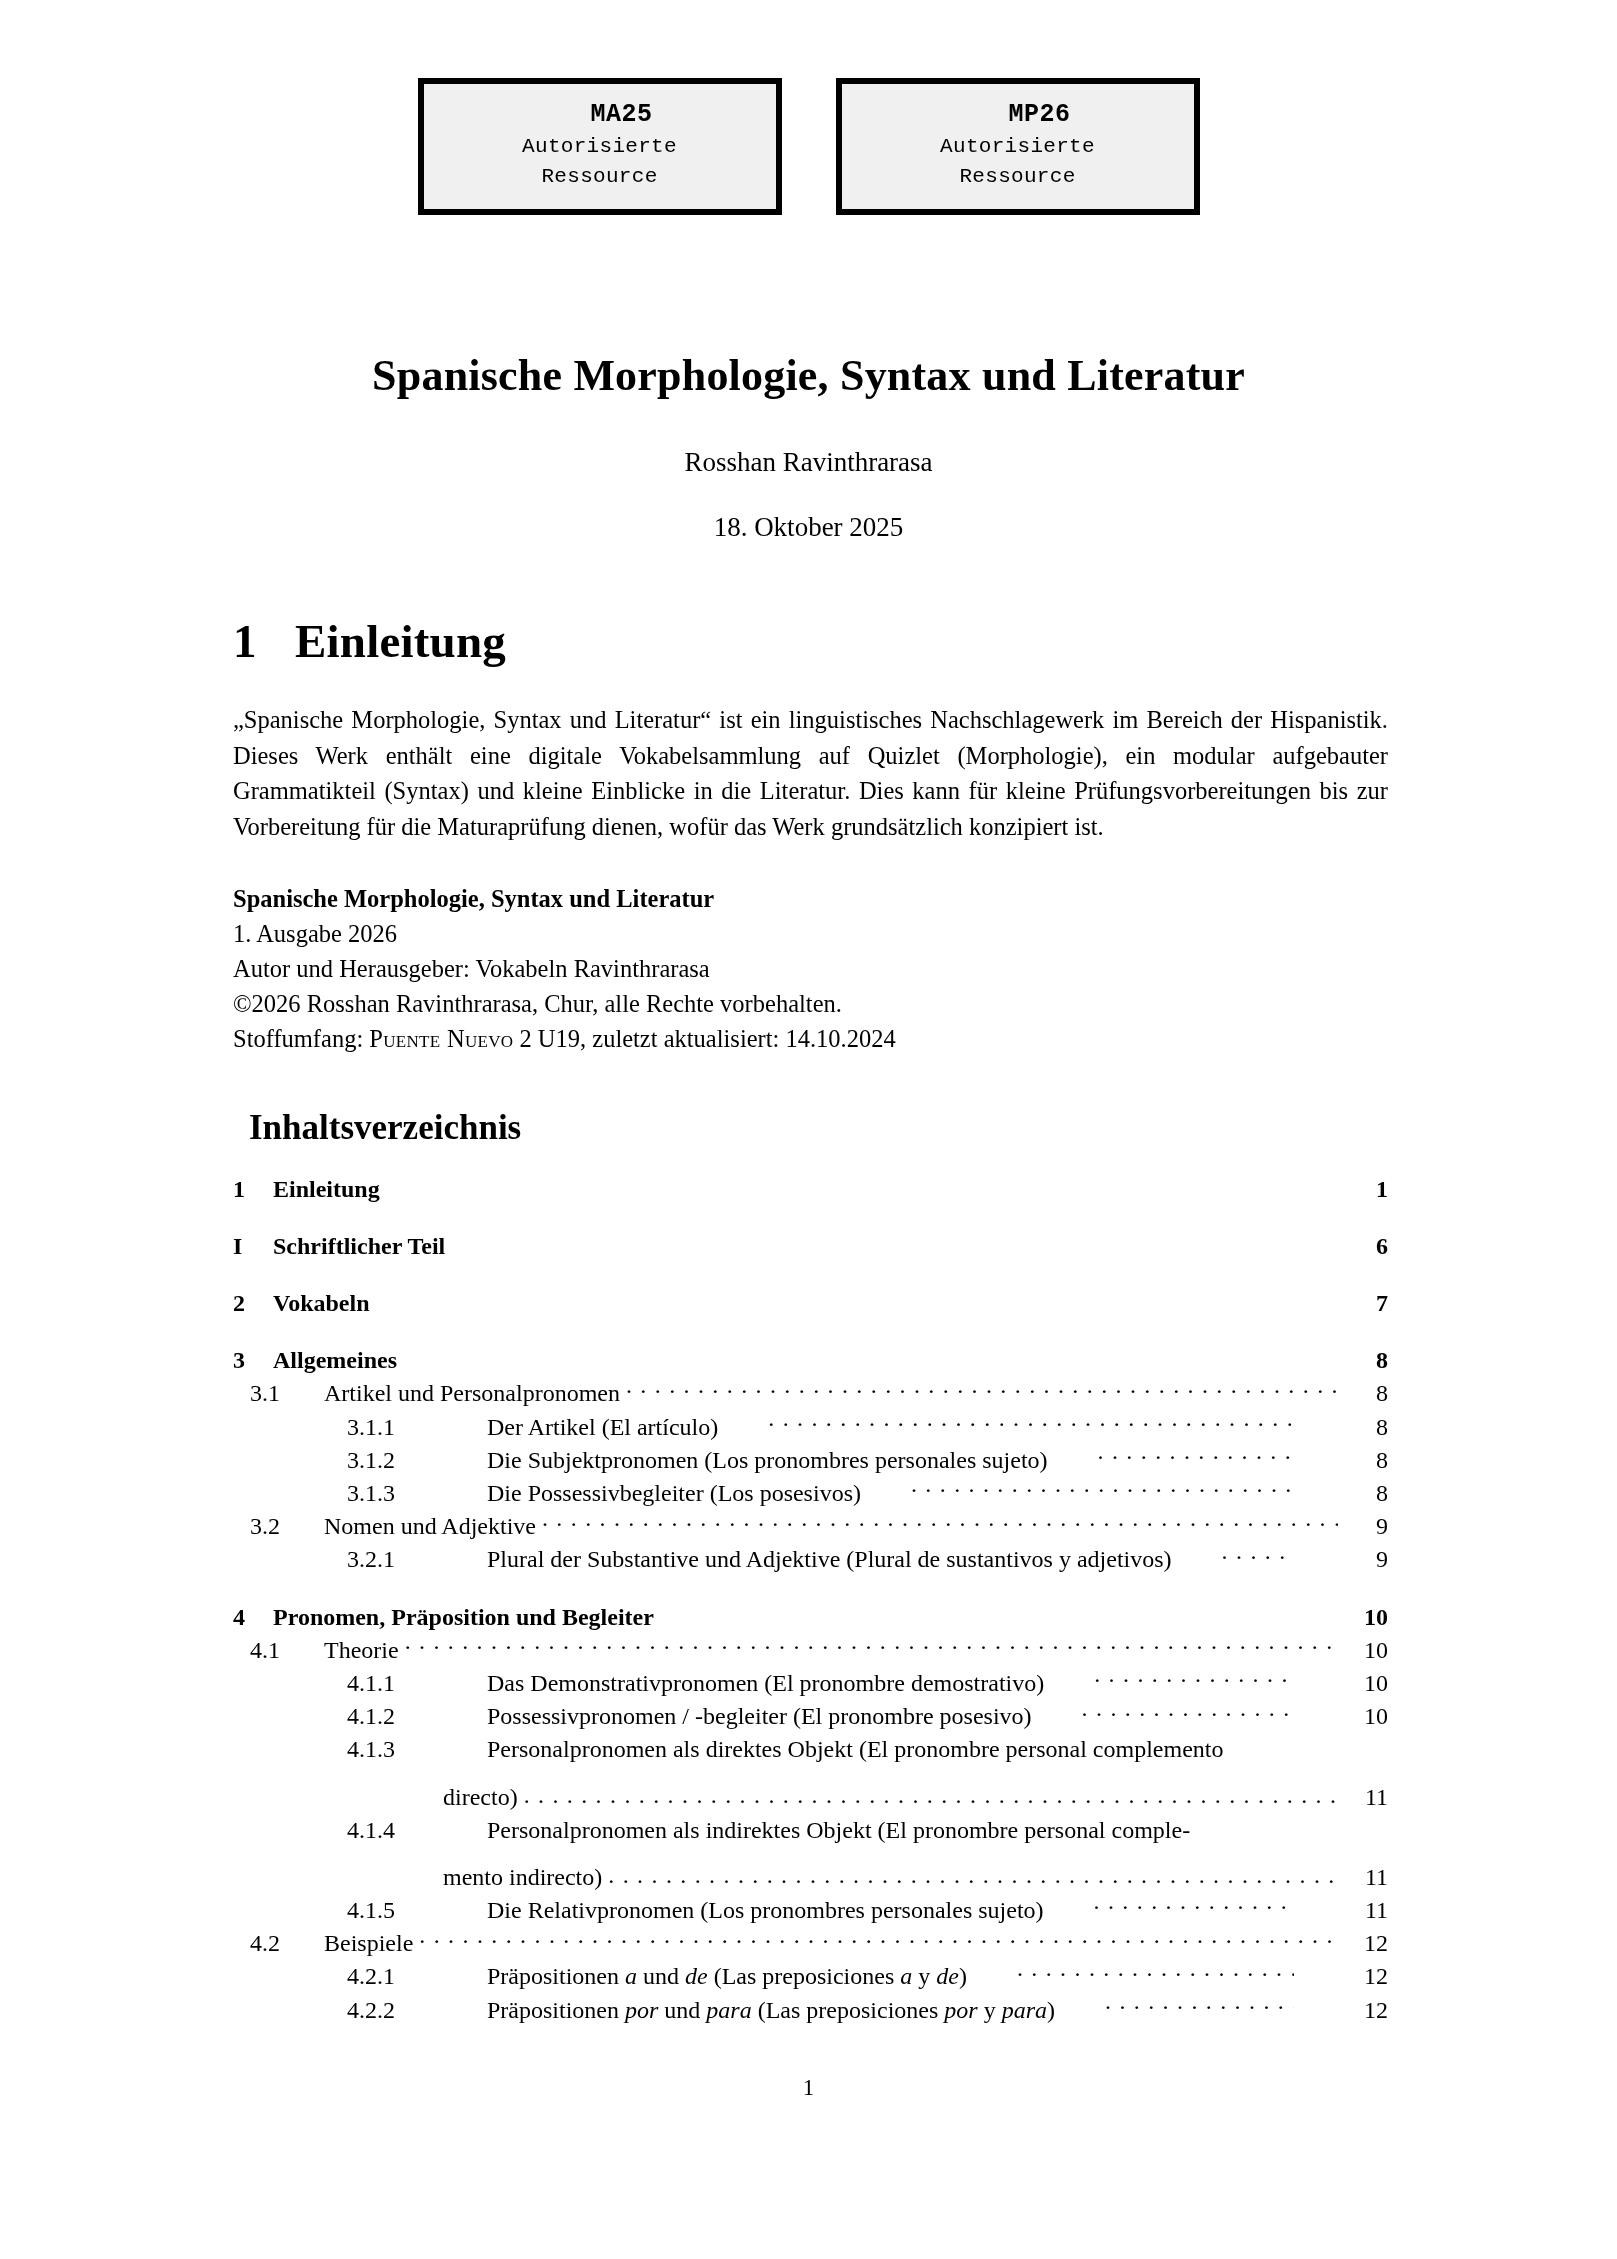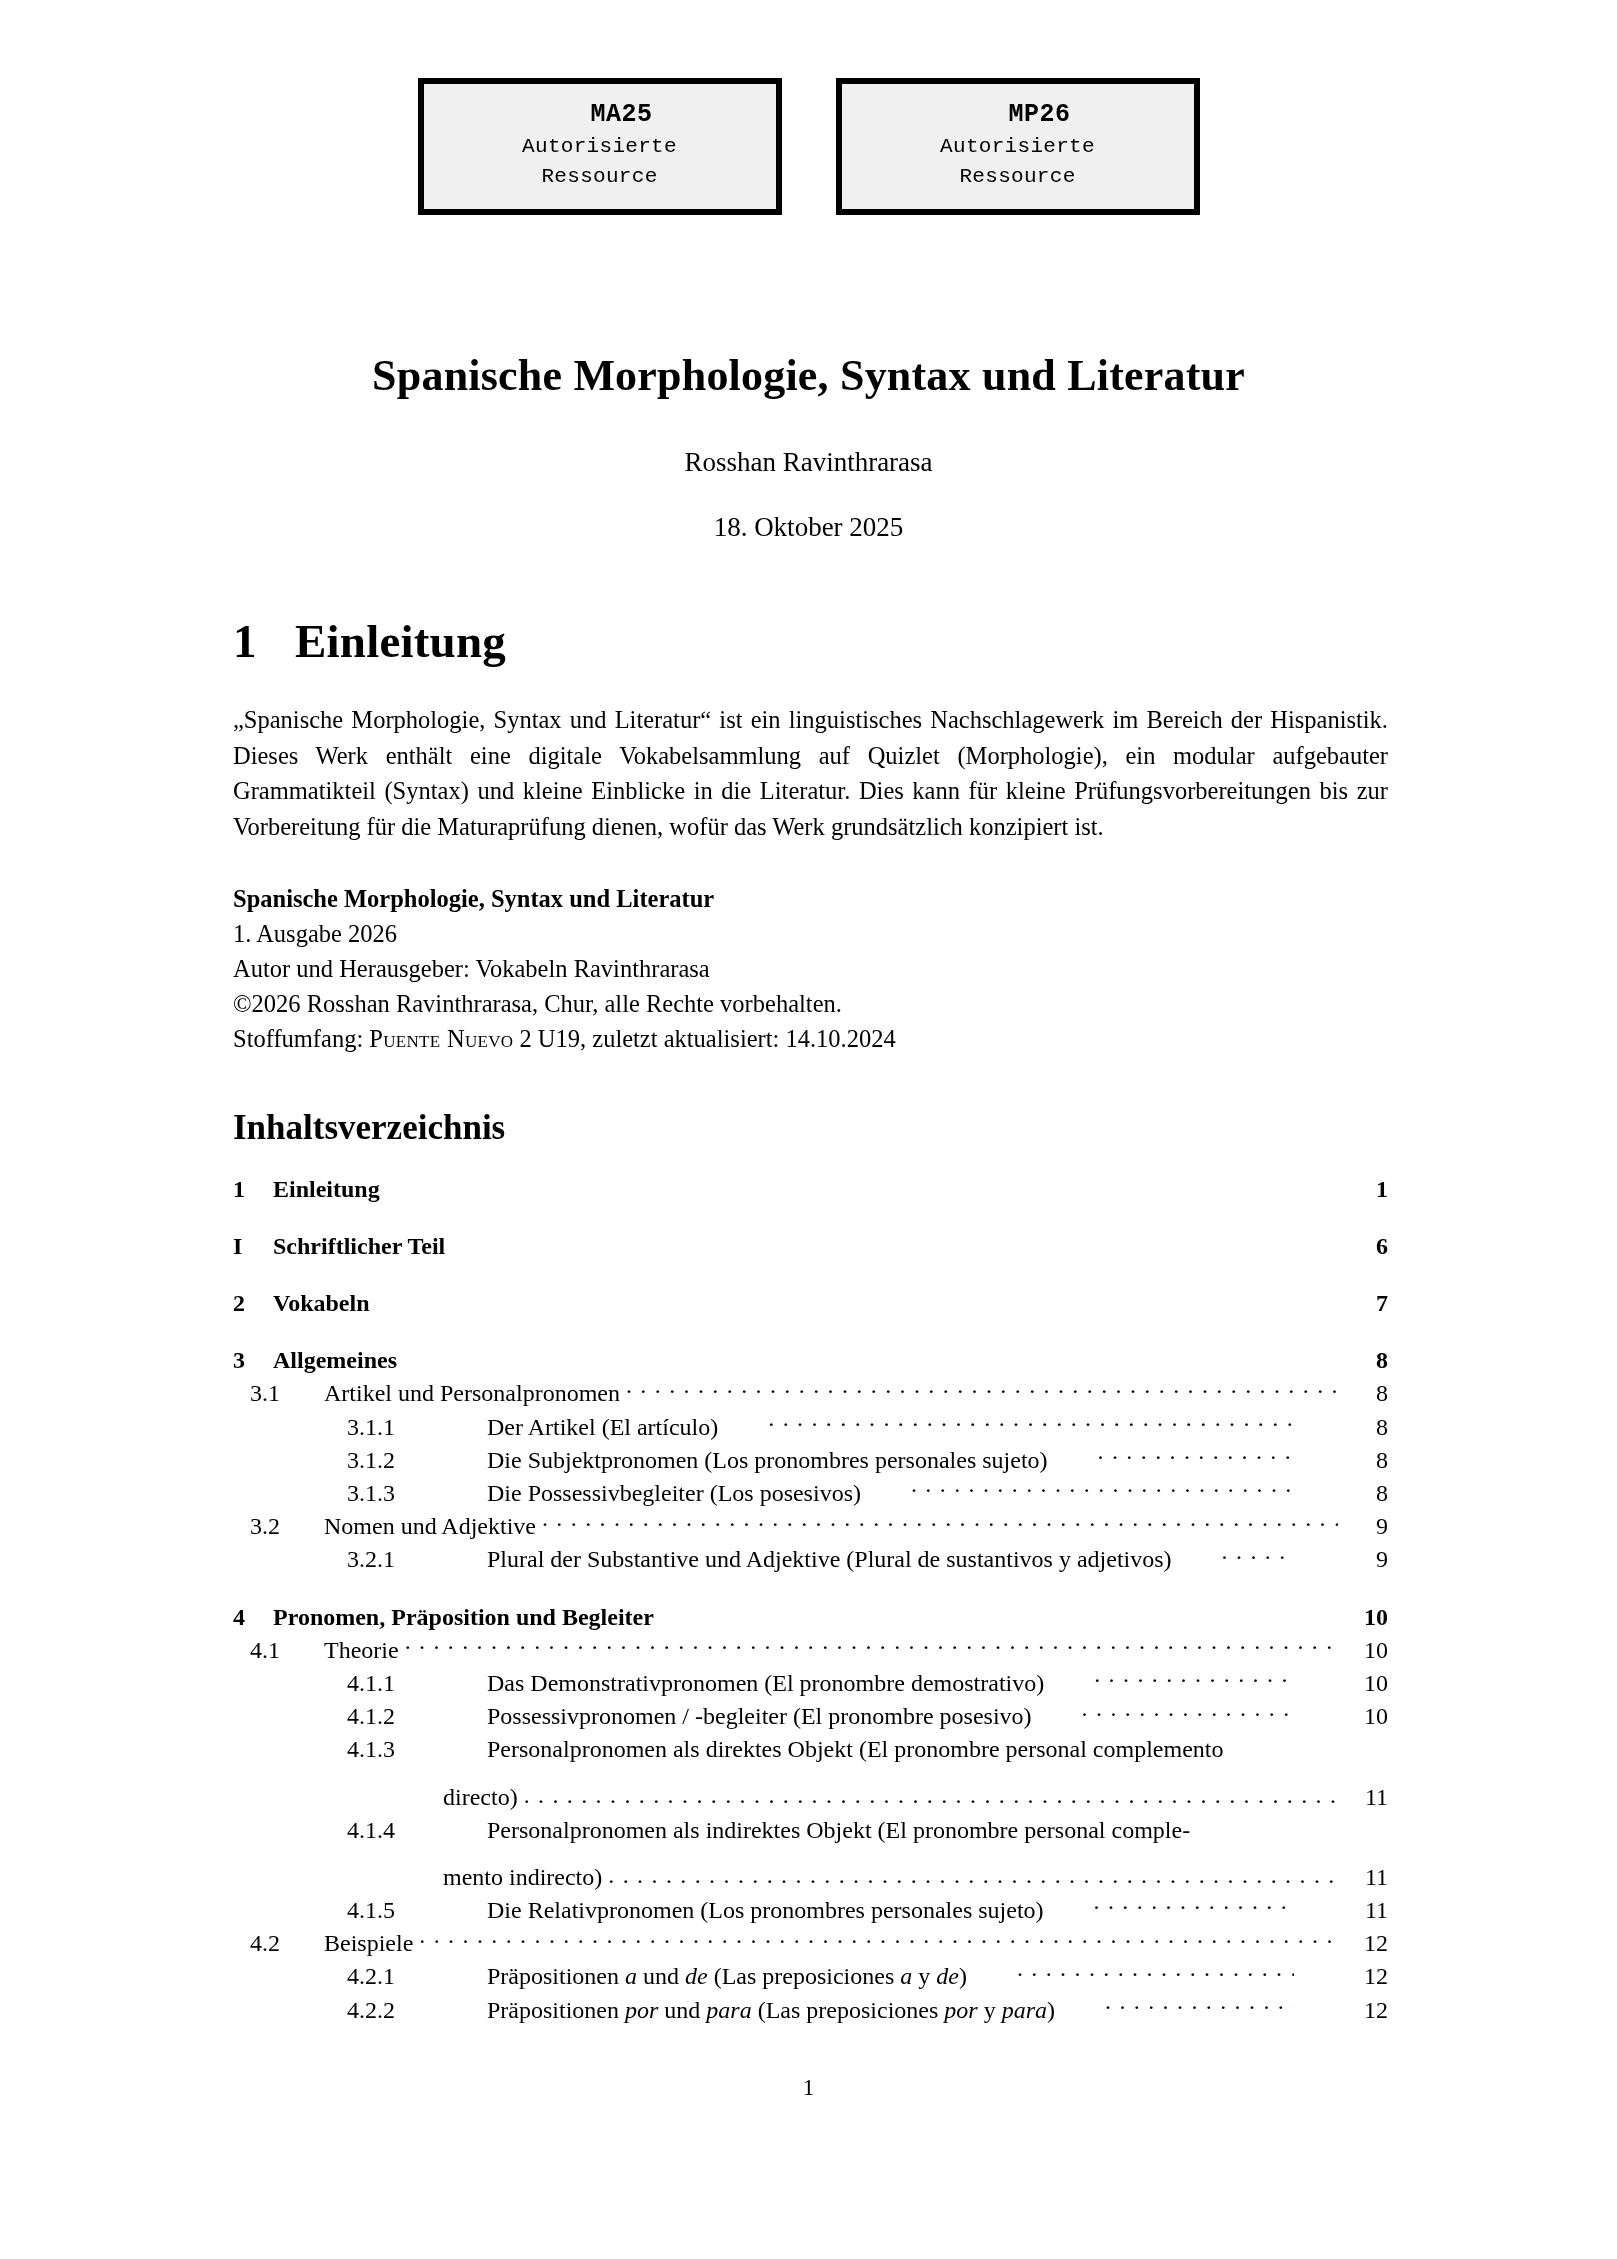--- a/index.html
+++ b/index.html
@@ -118,21 +118,21 @@
   }
   .colophon .strong { font-weight: bold; }
   .smallcaps {
     font-variant: small-caps;
     letter-spacing: 0.3px;
   }
   .colophon .cites { font-size: 21.5px; }
 
   
   h2.toc-head {
-    margin: 52px 0 26px 0;
+    margin: 52px 0 26px 16px;
     font-size: 35px;
     font-weight: bold;
   }
 
   .toc-entry {
     display: flex;
     align-items: flex-start;
     font-size: 24px;
     line-height: 1.30;
   }

